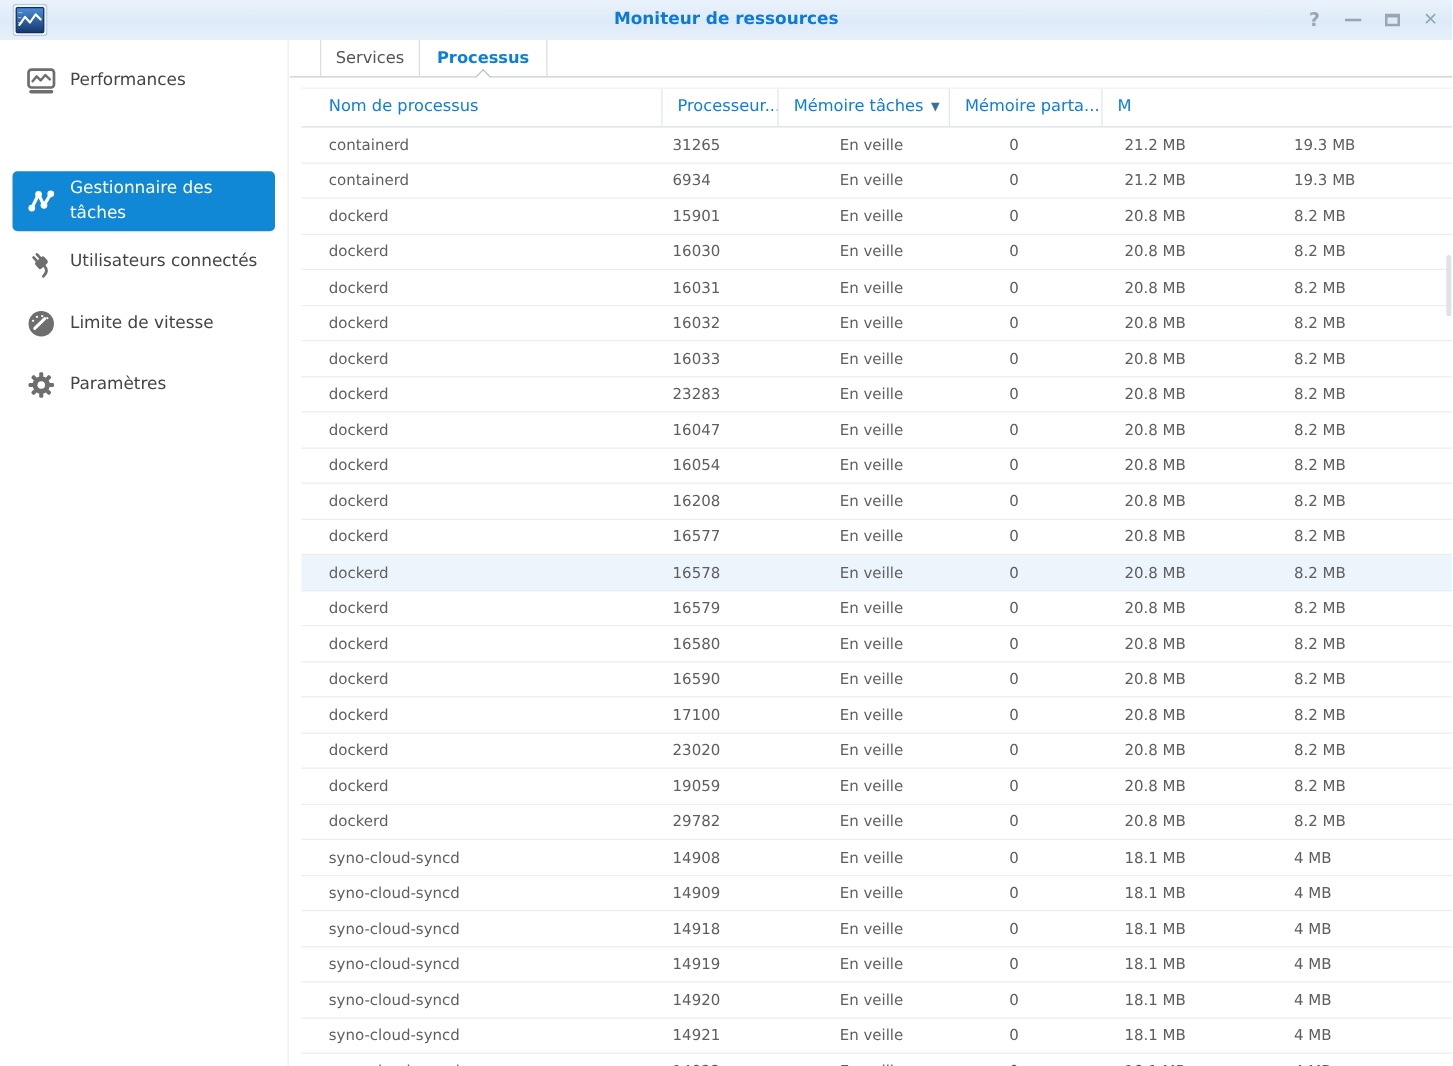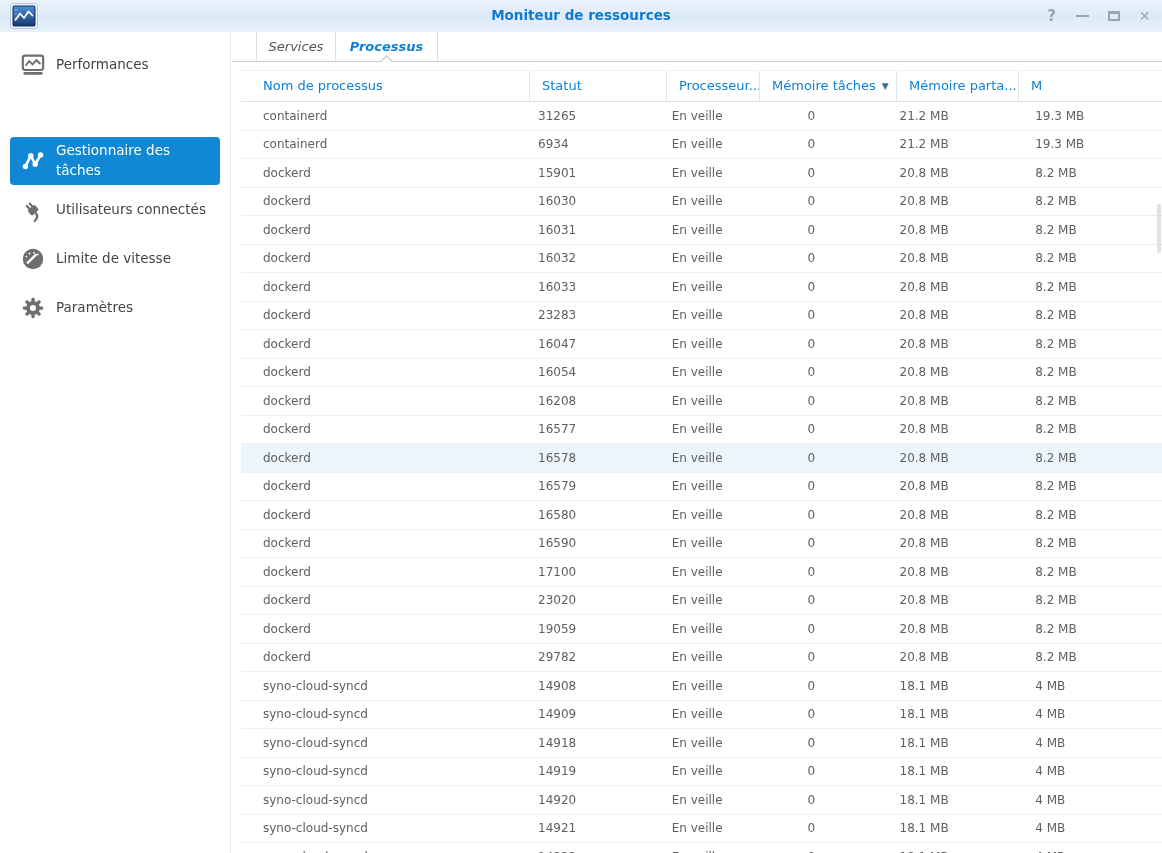--- a/index.html
+++ b/index.html
@@ -34,21 +34,21 @@
   .side-item {
     height:48px; margin:1px 10px; display:flex; align-items:center;
     border-radius:4px; cursor:pointer; color:#444;
   }
   .side-item .icon { width:26px; height:26px; margin:0 10px 0 10px; color:#6e6e6e; flex:0 0 26px; }
   .side-item .lbl { font-size:13.5px; line-height:1.45; width:158px; }
   .side-item.selected { background:#1088d6; color:#fff;margin-top:48px; }
   .side-item.selected .icon { color:#fff; }
   
   .main { position:absolute; left:232px; top:32px; right:0; bottom:0; background:#fff; }
-  .tabstrip { position:relative; height:30px; border-bottom:1px solid #c8cbcf; display:flex; padding-left:24px;font-style:italic; }
+  .tabstrip { position:relative; height:30px; border-bottom:1px solid #c8cbcf; display:flex; padding-left:24px; }
   .tab {
     line-height:29px; text-align:center; font-size:13px; color:#555;
     border-right:1px solid #d6dee6; cursor:pointer; white-space:nowrap;
   }
   .tab:first-child { border-left:1px solid #d6dee6; }
   .tab.t0 { width:80px; } .tab.t1 { width:102px; }
   .tab.active { color:#0e7fd6; font-weight:bold; }
   .tab-caret {
     position:absolute; left:150px; bottom:-5px; width:9px; height:9px; background:#fff;
     border-left:1px solid #bdbdbd; border-top:1px solid #bdbdbd; transform:rotate(45deg);
@@ -179,21 +179,20 @@
 
 <div class="main">
   <div class="tabstrip" id="tabstrip">
     <span class="tab t0">Services</span>
       <span class="tab t1 active">Processus</span>
       <span class="tab-caret"></span>
   </div>
   <div class="table">
     <div class="thead" id="thead">
         <div class="th c0"><span>Nom de processus</span></div>
-        <div class="th c2"><span>Statut</span></div>
         <div class="th c3"><span>Processeur...</span></div>
         <div class="th c4"><span>Mémoire tâches</span><span class="sort-caret">▼</span></div>
         <div class="th c5"><span>Mémoire parta...</span></div>
         <div class="th c6"><span>M</span></div>
       </div>
     <div class="tbody" id="tbody">
         <div class="row">
           <div class="cell c0">containerd</div>
           <div class="cell c1">31265</div>
           <div class="cell c2">En veille</div>

